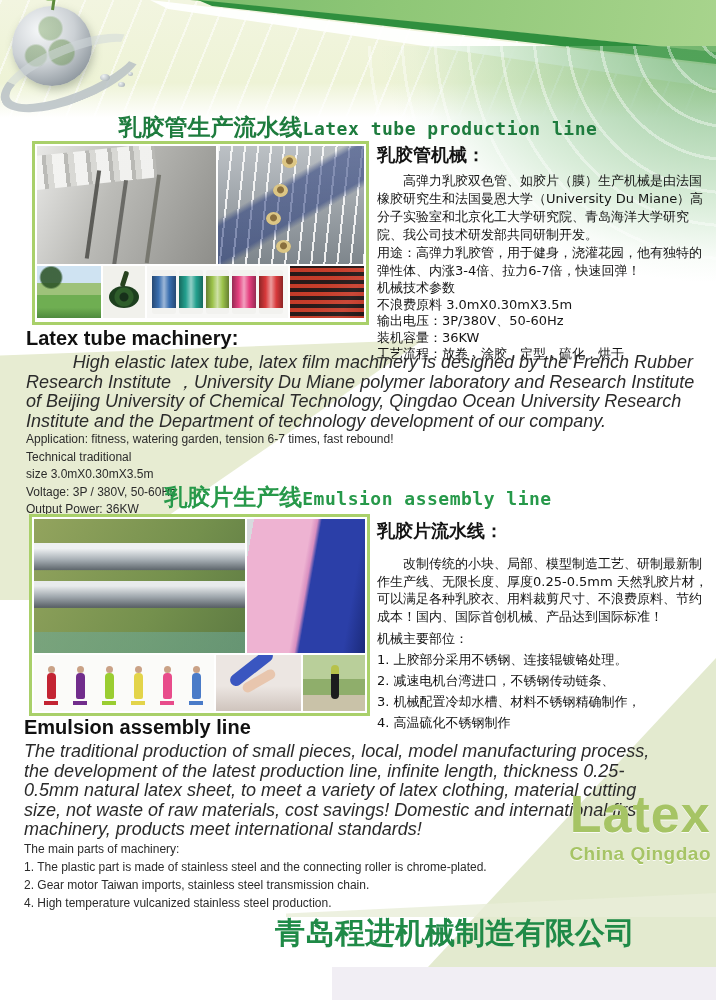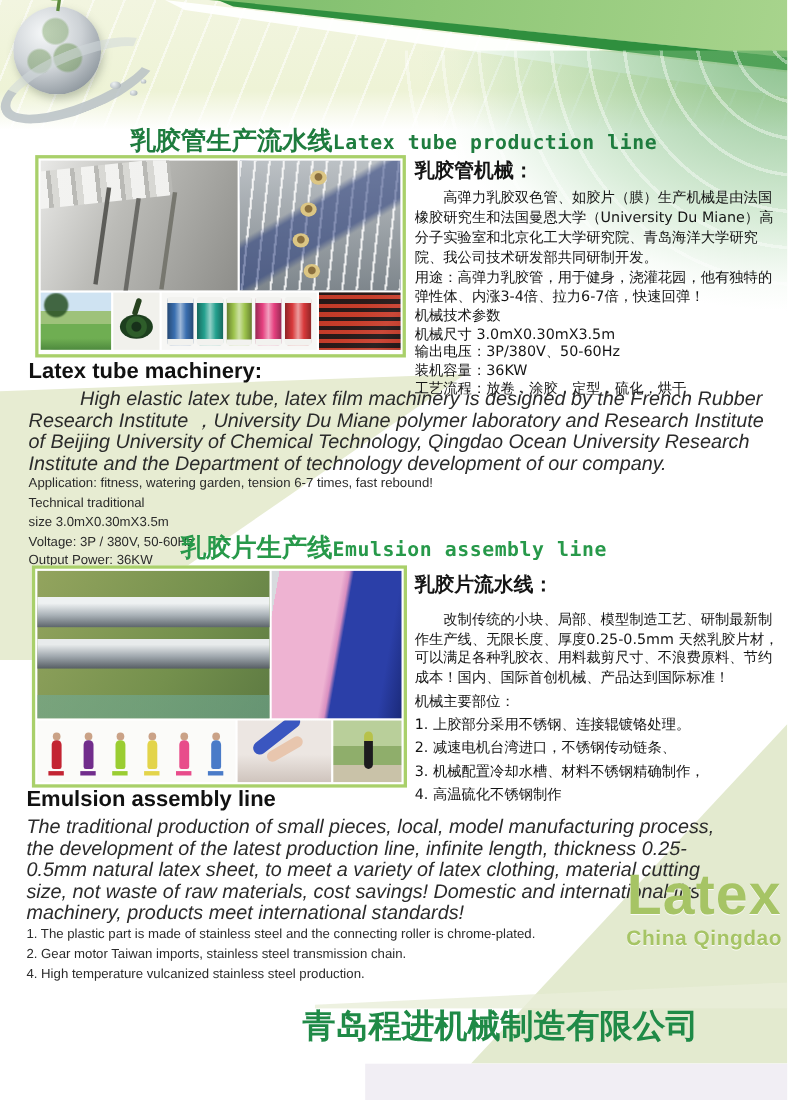--- a/index.html
+++ b/index.html
@@ -204,21 +204,21 @@
       </div>
       <div class="photo p-redmachine"></div>
     </div>
   </div>
 
   <div class="zh-col zh-col1">
     <div class="zh-head">乳胶管机械：</div>
     <div class="zh-para">高弹力乳胶双色管、如胶片（膜）生产机械是由法国橡胶研究生和法国曼恩大学（University Du Miane）高分子实验室和北京化工大学研究院、青岛海洋大学研究院、我公司技术研发部共同研制开发。</div>
     <div class="zh-para-flush">用途：高弹力乳胶管，用于健身，浇灌花园，他有独特的弹性体、内涨3-4倍、拉力6-7倍，快速回弹！</div>
     <div class="spec-line">机械技术参数</div>
-    <div class="spec-line">机械尺寸 3.0mX0.30mX3.5m</div>
+    <div class="spec-line">不浪费原料 3.0mX0.30mX3.5m</div>
     <div class="spec-line">输出电压：3P/380V、50-60Hz</div>
     <div class="spec-line">装机容量：36KW</div>
     <div class="spec-line">工艺流程：放卷，涂胶，定型，硫化，烘干</div>
   </div>
 
   <div class="en-block en1">
     <div class="en-head">Latex tube machinery:</div>
     <div class="en-body">High elastic latex tube, latex film machinery is designed by the French Rubber Research Institute ，University Du Miane polymer laboratory and Research Institute of Beijing University of Chemical Technology, Qingdao Ocean University Research Institute and the Department of technology development of our company.</div>
     <div class="en-line">Application: fitness, watering garden, tension 6-7 times, fast rebound!</div>
     <div class="en-line">Technical traditional</div>
@@ -285,20 +285,21 @@
     <div class="zh-parts-head">机械主要部位：</div>
     <div class="zh-part">1. 上胶部分采用不锈钢、连接辊镀铬处理。</div>
     <div class="zh-part">2. 减速电机台湾进口，不锈钢传动链条、</div>
     <div class="zh-part">3. 机械配置冷却水槽、材料不锈钢精确制作，</div>
     <div class="zh-part">4. 高温硫化不锈钢制作</div>
   </div>
 
   <div class="en-block en2">
     <div class="en-head">Emulsion assembly line</div>
     <div class="en-body">The traditional production of small pieces, local, model manufacturing process, the development of the latest production line, infinite length, thickness 0.25-0.5mm natural latex sheet, to meet a variety of latex clothing, material cutting size, not waste of raw materials, cost savings! Domestic and international first machinery, products meet international standards!</div>
+    <div class="en-line">The main parts of machinery:</div>
     <div class="en-line">1. The plastic part is made of stainless steel and the connecting roller is chrome-plated.</div>
     <div class="en-line">2. Gear motor Taiwan imports, stainless steel transmission chain.</div>
     <div class="en-line">4. High temperature vulcanized stainless steel production.</div>
   </div>
 
   <div class="brand">
     <div class="brand-latex">Latex</div>
     <div class="brand-loc">China Qingdao</div>
   </div>
 

